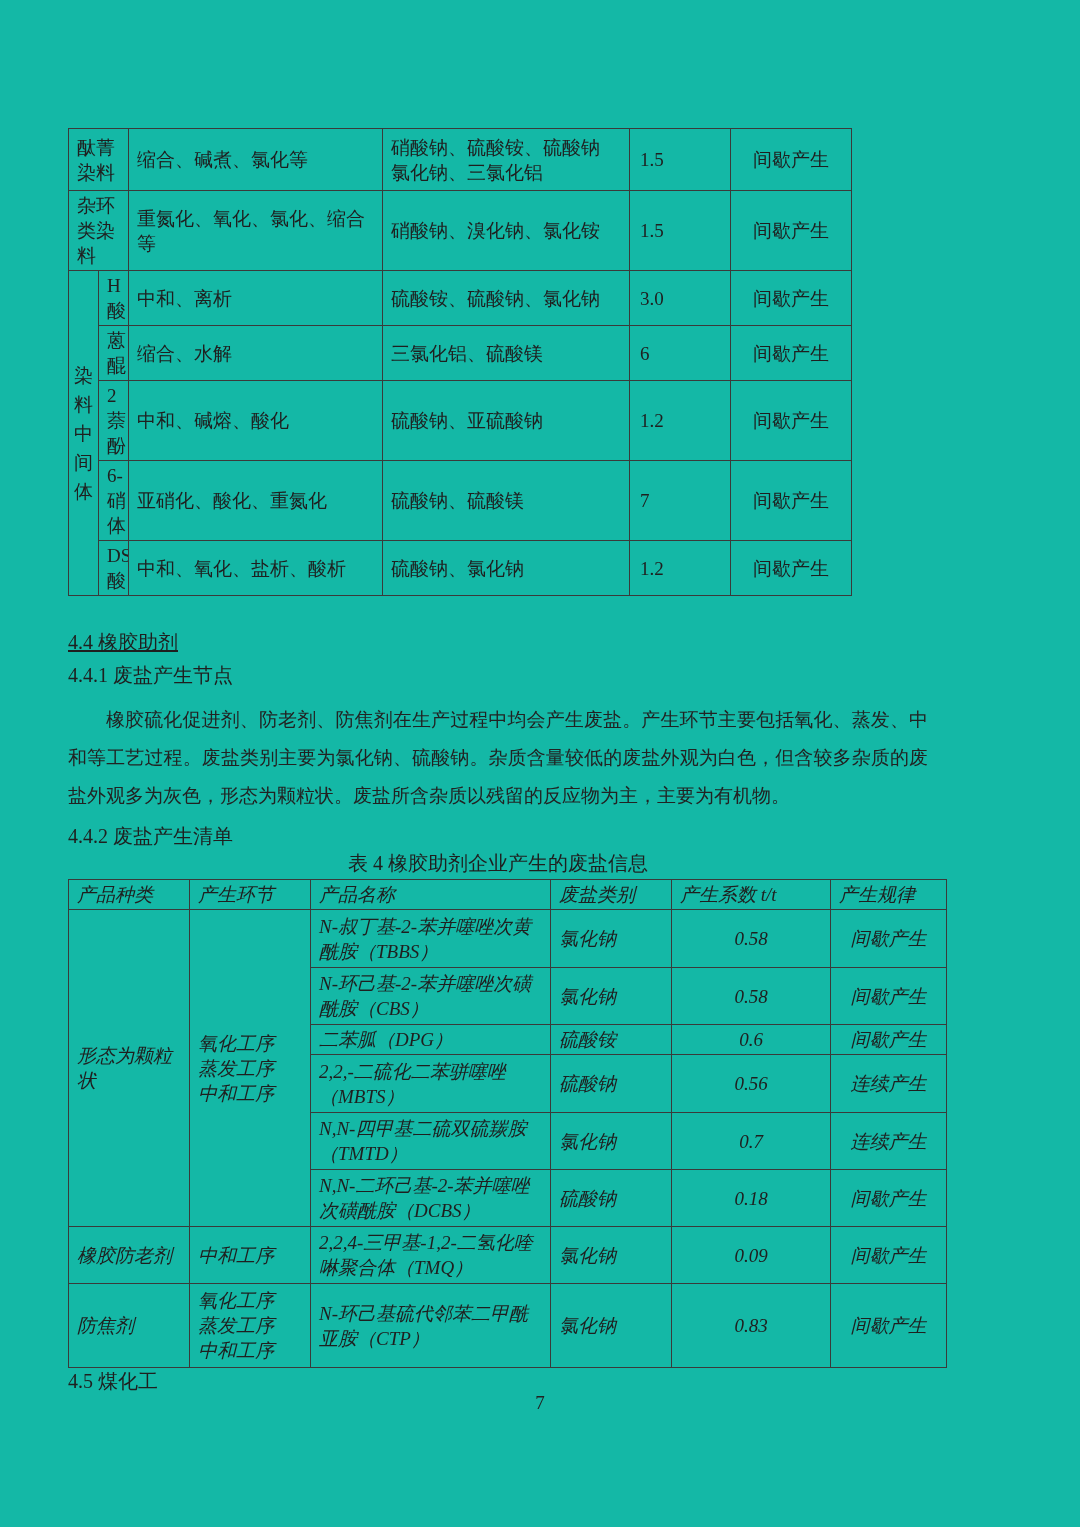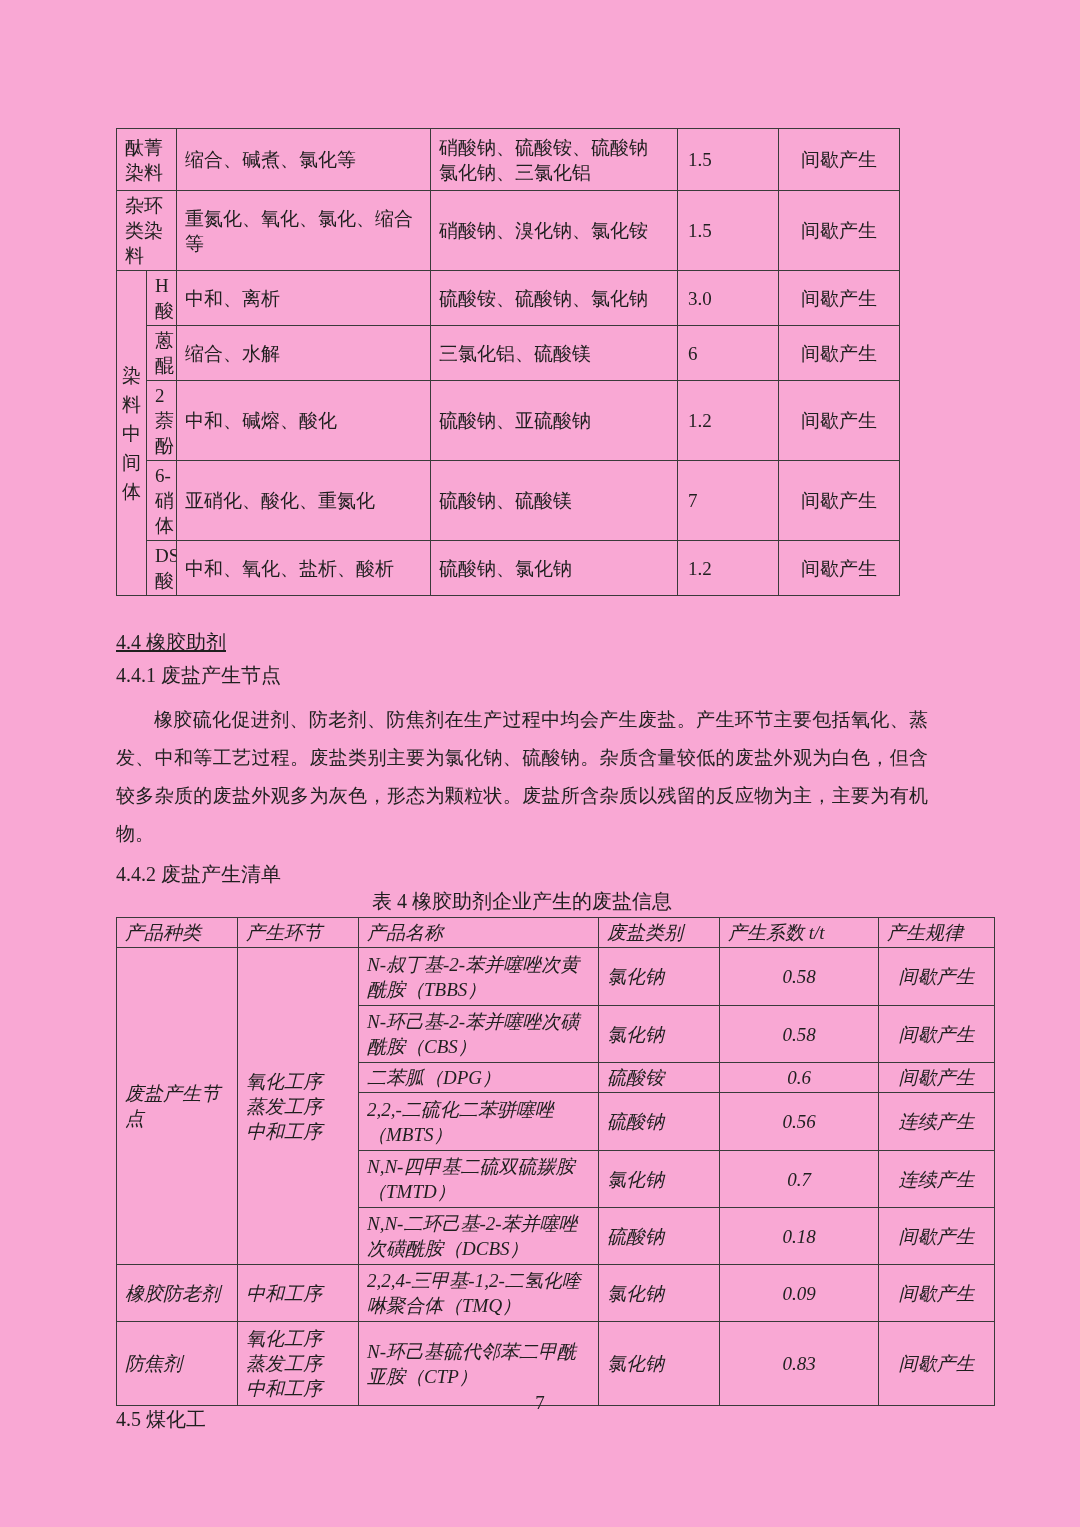--- a/index.html
+++ b/index.html
@@ -1,24 +1,24 @@
 <!DOCTYPE html>
 <html><head>
 <meta charset="utf-8">
 <style>
   html,body{margin:0;padding:0;background:#e8e8e8;}
   .page{
     position:relative;
     width:1080px;height:1527px;
     margin:0 auto;
-    background:#f9a8d4;
+    background:#14b8a6;
     font-family:"Liberation Serif","DejaVu Serif",serif;
     color:#1f1f1f;
     box-sizing:border-box;
-    padding:128px 152px 0 116px;
+    padding:128px 152px 0 68px;
     overflow:hidden;
   }
   table{border-collapse:collapse;width:776px;table-layout:fixed;}
   td,th{
     border:1px solid #3a3a3a;
     font-size:19px;
     font-weight:normal;
     line-height:25px;
     padding:2px 8px;
     vertical-align:middle;
@@ -132,21 +132,21 @@
     <tbody>
         <tr class="r30">
       <th class="c1">产品种类</th>
       <th class="c2">产生环节</th>
       <th class="c3">产品名称</th>
       <th class="c4">废盐类别</th>
       <th class="c5">产生系数 t/t</th>
       <th class="c6">产生规律</th>
     </tr>
     <tr class="r58">
-      <td rowspan="6">废盐产生节点</td>
+      <td rowspan="6">形态为颗粒状</td>
       <td rowspan="6">氧化工序
 蒸发工序
 中和工序</td>
       <td>N-叔丁基-2-苯并噻唑次黄酰胺（TBBS）</td>
       <td>氯化钠</td>
       <td class="center">0.58</td>
       <td class="center">间歇产生</td>
     </tr>
     <tr class="r57">
       <td>N-环己基-2-苯并噻唑次磺酰胺（CBS）</td>

